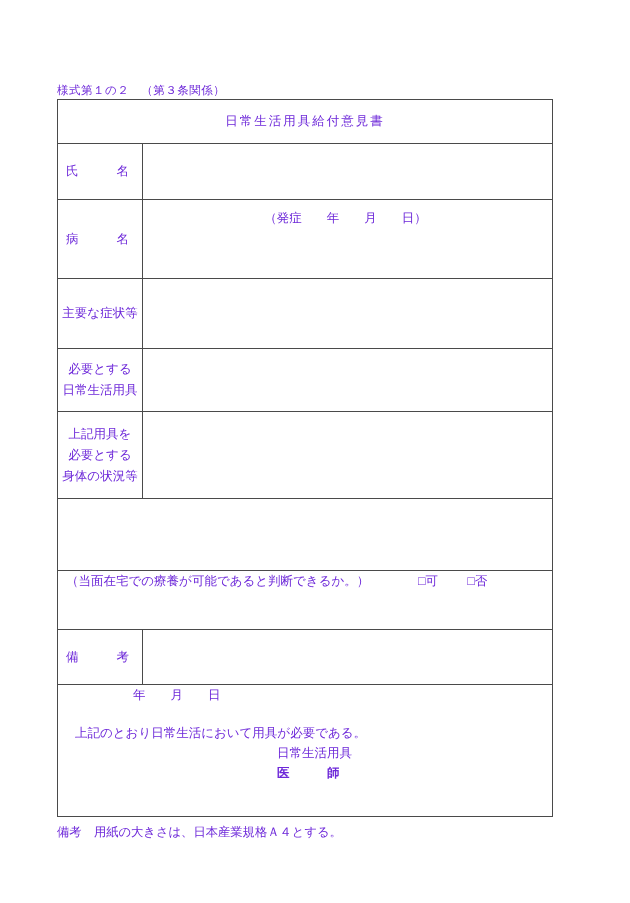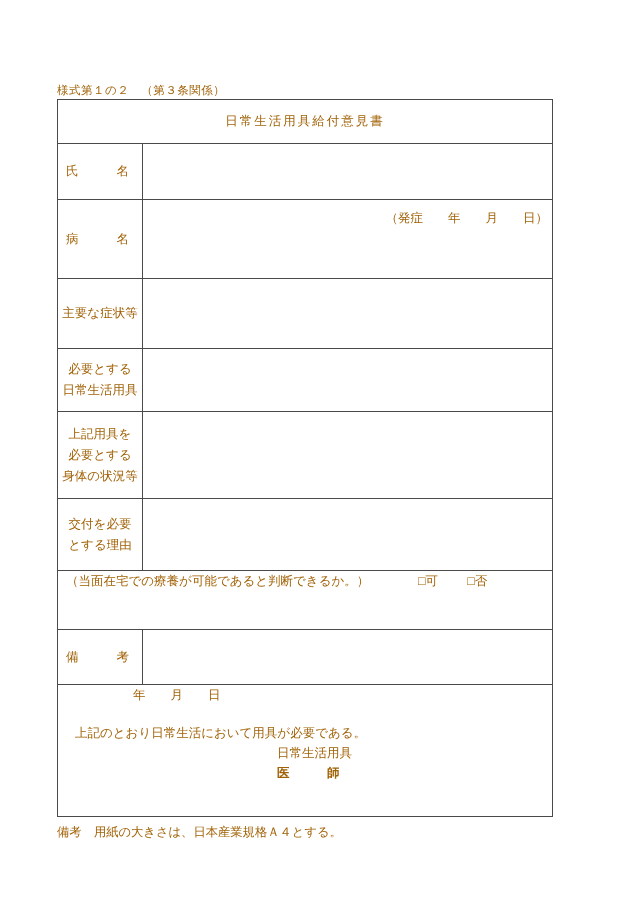--- a/index.html
+++ b/index.html
@@ -2,21 +2,21 @@
 <html lang="ja"><head>
 <meta charset="utf-8">
 <style>
   html, body { margin: 0; padding: 0; background: #ffffff; }
   .page {
     position: relative;
     width: 630px;
     height: 903px;
     background: #ffffff;
     font-family: "Liberation Serif", "DejaVu Serif", serif;
-    color: #a16207;
+    color: #6d28d9;
     overflow: hidden;
   }
   .form-code {
     position: absolute;
     left: 57px;
     top: 83px;
     font-size: 11.5px;
     letter-spacing: 0.5px;
     white-space: nowrap;
   }
@@ -69,20 +69,21 @@
     display: flex;
     justify-content: space-between;
     padding: 0 13px 0 8px;
   }
   .value-cell { flex: 1 1 auto; }
 
   .disease-content {
     flex: 1 1 auto;
     display: flex;
     flex-direction: column;
+    align-items: center;
   }
   .onset-line {
     height: 37px;
     box-sizing: border-box;
     display: flex;
     align-items: center;
     justify-content: flex-end;
     padding-right: 4px;
     white-space: nowrap;
   }
@@ -177,24 +178,20 @@
     <div class="row r-cond">
       <div class="label-cell">
         <span>上記用具を</span>
         <span>必要とする</span>
         <span>身体の状況等</span>
       </div>
       <div class="value-cell"></div>
     </div>
 
     <div class="row r-reason">
-      <div class="label-cell">
-        <span>交付を必要</span>
-        <span>とする理由</span>
-      </div>
       <div class="value-cell"></div>
     </div>
 
     <div class="row r-home">
       <div class="home-line2">
         <span>（当面在宅での療養が可能であると判断できるか。）</span>
         <span class="home-checks">
           <span class="chk">□可</span>
           <span class="chk">□否</span>
         </span>

